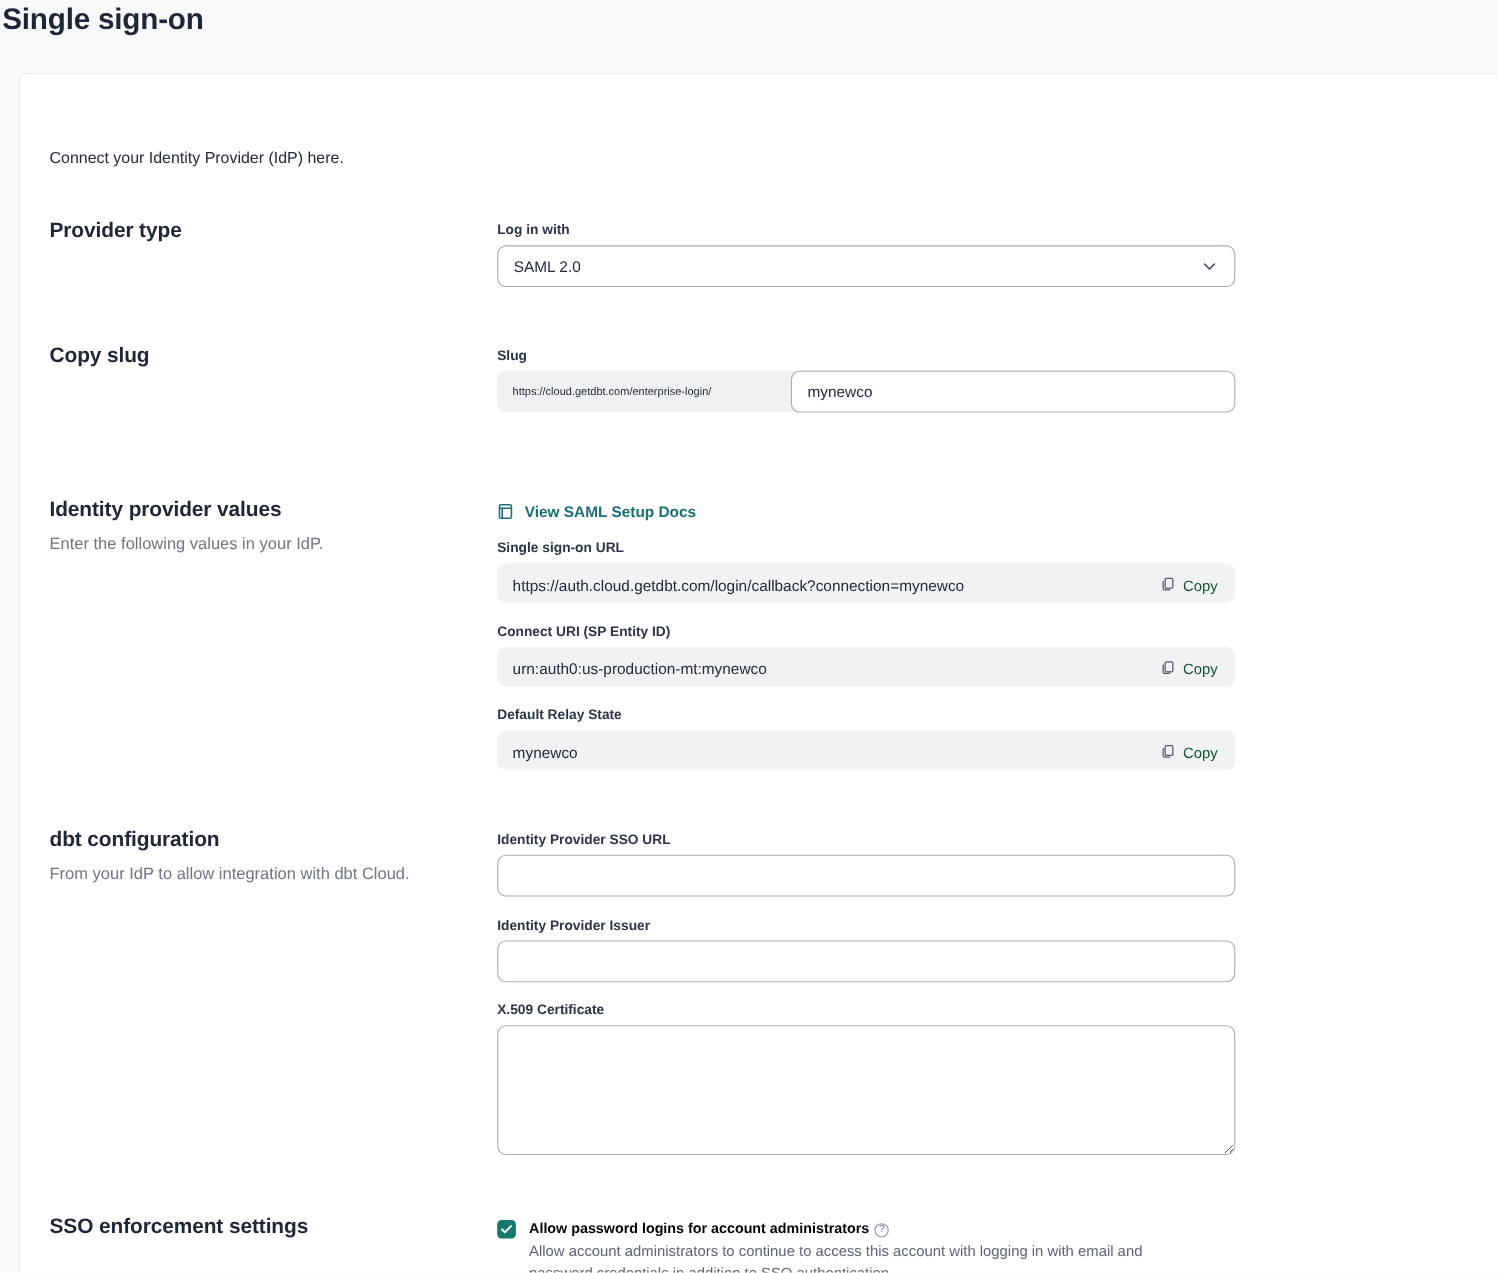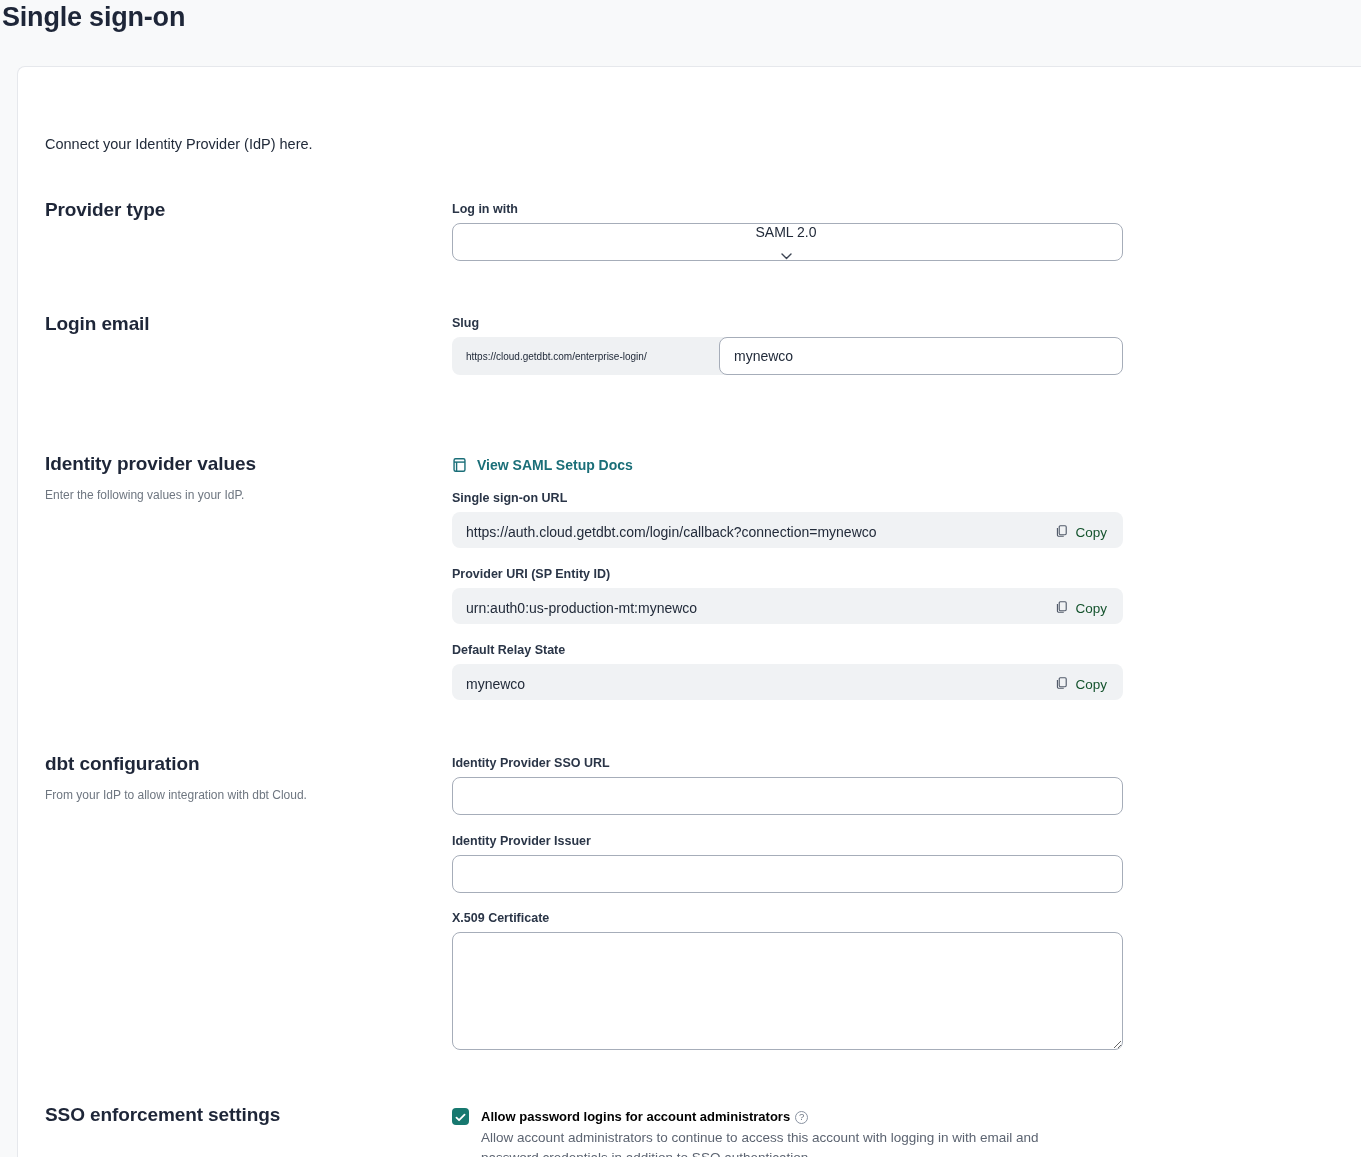--- a/index.html
+++ b/index.html
@@ -40,21 +40,21 @@
     border-top-left-radius: 8px;
   }
   .card-inner { padding: 0 0 0 27px; }
   .intro { padding-top: 67px; font-size: 14.5px; color: #222b3a; line-height: 20px; }
 
   .row { display: flex; align-items: flex-start; }
   .row .left-col  { width: 407px; flex-shrink: 0; }
   .row .right-col { width: 671px; flex-shrink: 0; }
 
   .section-heading { font-size: 19px; font-weight: 700; color: #1e2638; line-height: 26px; letter-spacing: -0.1px; }
-  .section-sub { font-size: 12px; color: #6e7680; margin-top: 9px; line-height: 18px; }
+  .section-sub { font-size: 15px; color: #6e7680; margin-top: 9px; line-height: 18px; }
 
   .field-label {
     font-size: 12.5px;
     font-weight: 700;
     color: #28324299;
     color: #2a3547;
     line-height: 16px;
     margin-bottom: 6px;
     display: block;
   }
@@ -66,21 +66,20 @@
     background: #ffffff;
     border: 1px solid #a6adb9;
     border-radius: 8px;
     display: flex;
     align-items: center;
     justify-content: space-between;
     padding: 0 17px 0 14px;
     font-size: 14px;
     color: #222b3a;
     cursor: pointer;
-    flex-direction: column;
   }
   .chevron { display: inline-flex; color: #3c4453; }
 
   
   .slug-group { display: flex; height: 38px; width: 100%; }
   .slug-prefix {
     background: #eff1f3;
     border-radius: 8px 0 0 8px;
     display: flex;
     align-items: center;
@@ -240,21 +239,21 @@
               <svg width="11" height="7" viewBox="0 0 11 7" fill="none" stroke="currentColor" stroke-width="1.4" stroke-linecap="round" stroke-linejoin="round">
                   <path d="M1 1l4.5 4.5L10 1"></path>
                 </svg>
             </span>
           </div>
         </div>
       </div>
 
       <div class="row m-slug">
         <div class="left-col">
-          <div class="section-heading">Login email</div>
+          <div class="section-heading">Copy slug</div>
         </div>
         <div class="right-col label-nudge">
           <span class="field-label">Slug</span>
           <div class="slug-group">
             <div class="slug-prefix">https://cloud.getdbt.com/enterprise-login/</div>
             <input class="slug-input" type="text" value="mynewco" style="">
           </div>
         </div>
       </div>
 
@@ -281,21 +280,21 @@
             <button class="copy-btn">
               <span><svg width="13" height="14" viewBox="0 0 16 16" fill="none" stroke="currentColor" stroke-width="1.4" stroke-linejoin="round">
                     <rect x="5.2" y="1.6" width="8.6" height="11" rx="1.4"></rect>
                     <path d="M10.8 14.4H4.6a1.6 1.6 0 0 1-1.6-1.6V4.4"></path>
                   </svg></span>
               <span>Copy</span>
             </button>
           </div>
 
           <div class="gap18"></div>
-          <span class="field-label">Provider URI (SP Entity ID)</span>
+          <span class="field-label">Connect URI (SP Entity ID)</span>
           <div class="copy-field">
             <span class="value">urn:auth0:us-production-mt:mynewco</span>
             <button class="copy-btn">
               <span><svg width="13" height="14" viewBox="0 0 16 16" fill="none" stroke="currentColor" stroke-width="1.4" stroke-linejoin="round">
                     <rect x="5.2" y="1.6" width="8.6" height="11" rx="1.4"></rect>
                     <path d="M10.8 14.4H4.6a1.6 1.6 0 0 1-1.6-1.6V4.4"></path>
                   </svg></span>
               <span>Copy</span>
             </button>
           </div>

